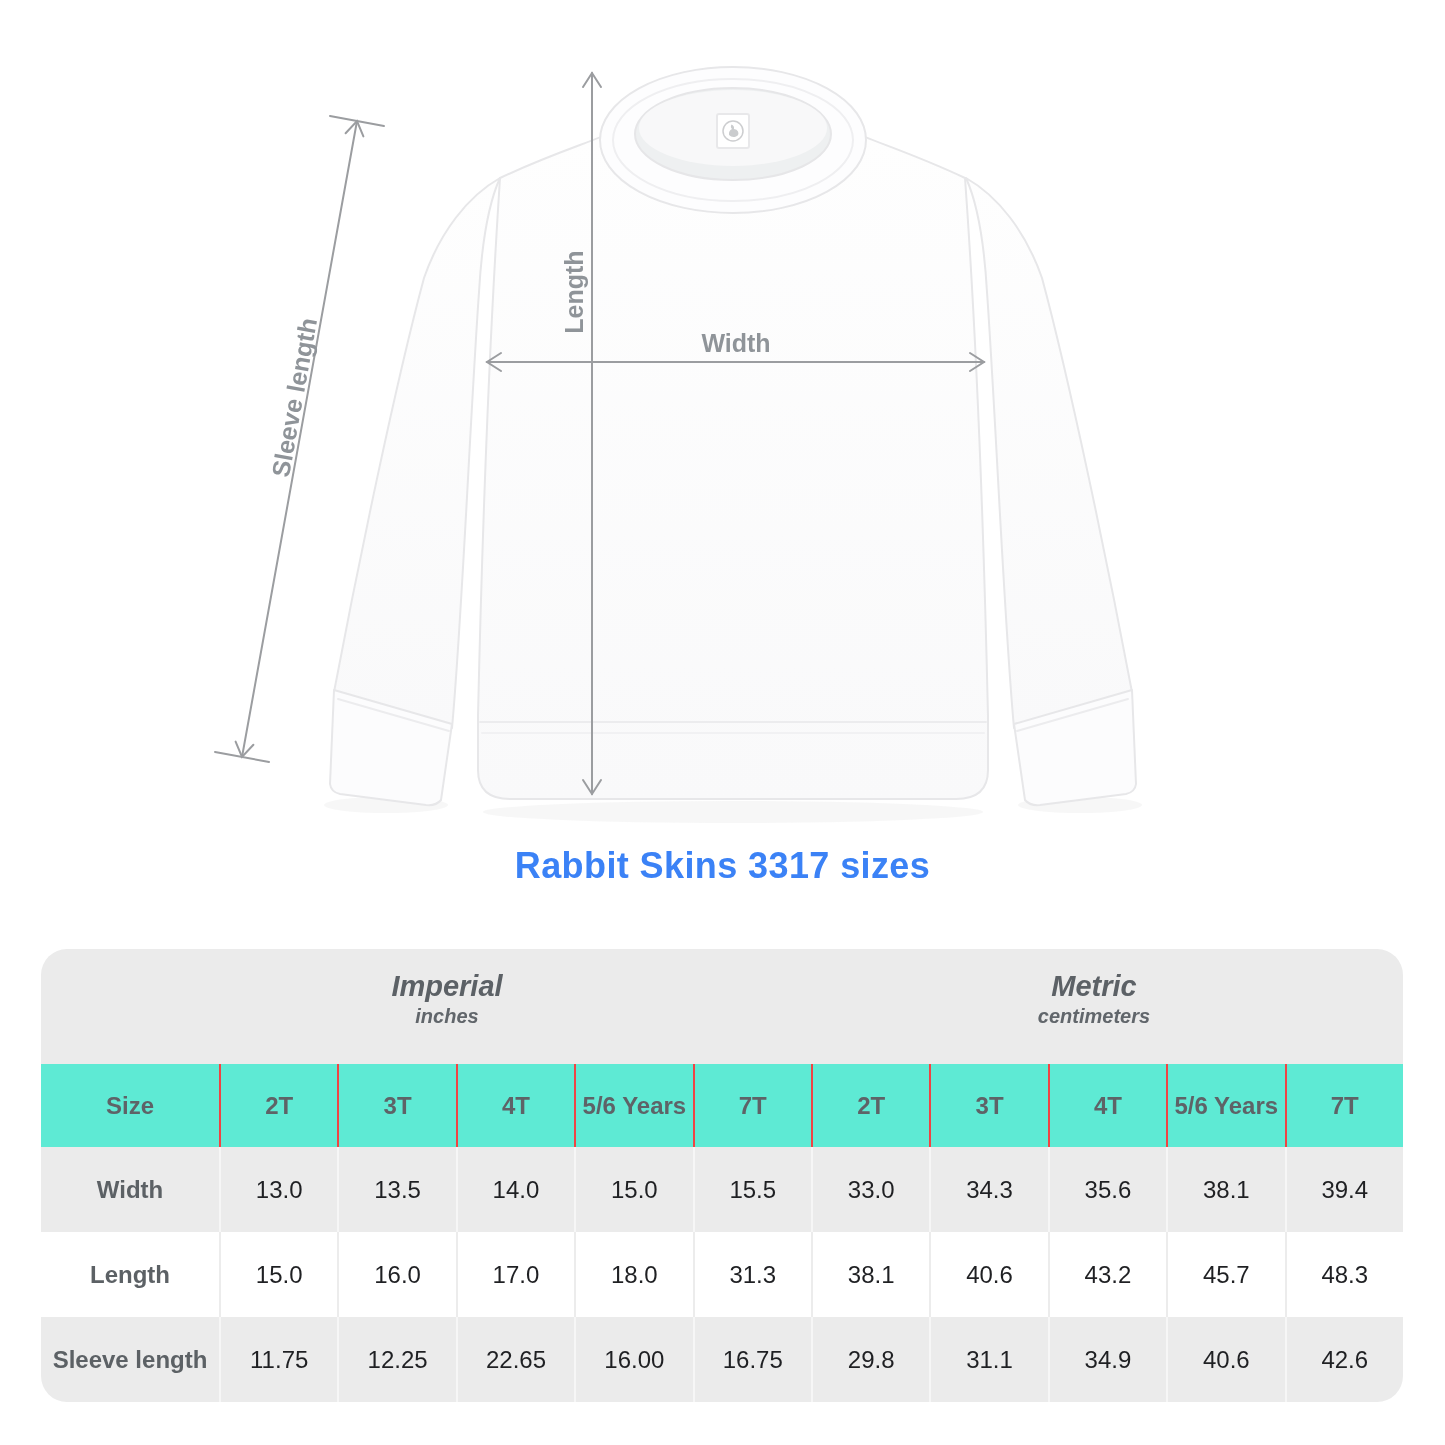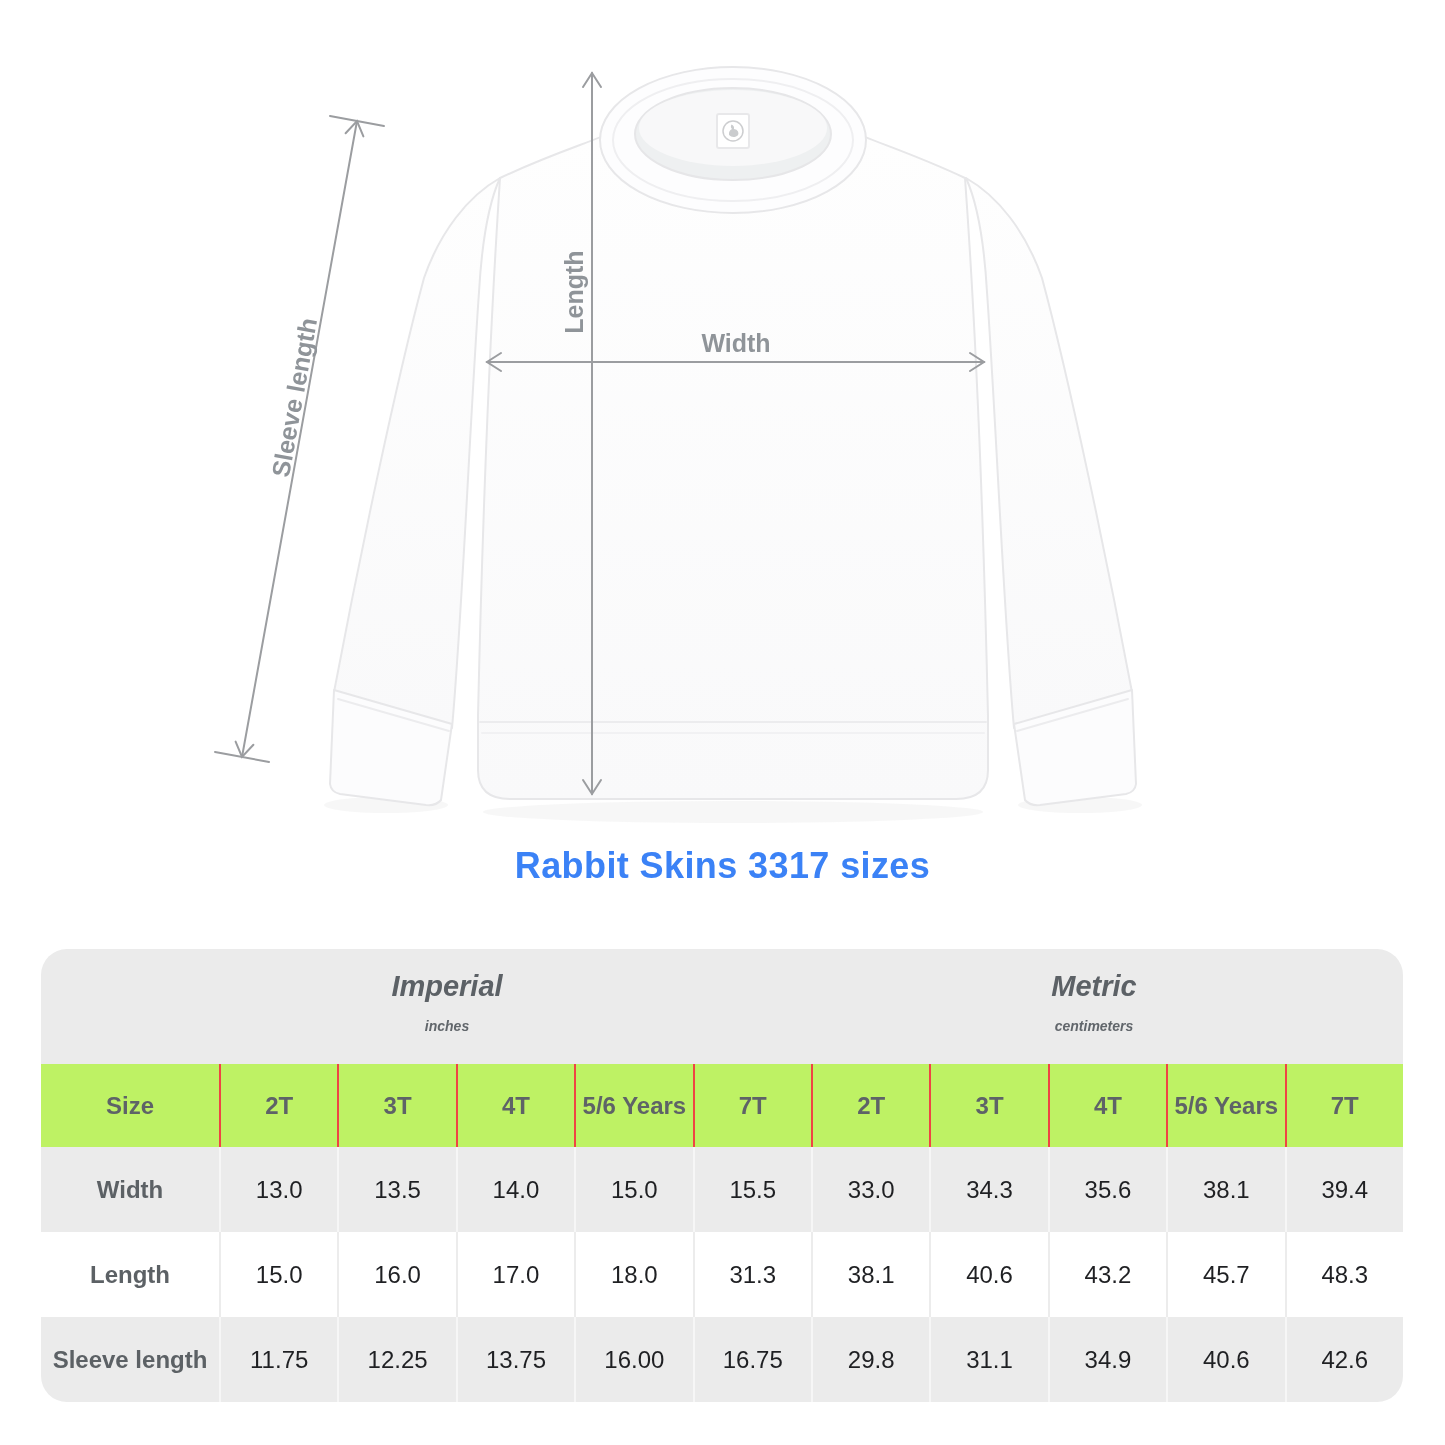--- a/index.html
+++ b/index.html
@@ -18,23 +18,23 @@
   }
   table.size-table{
     width:100%;border-collapse:separate;border-spacing:0;table-layout:fixed;
   }
   col.c-size{width:178px;}
   th.band-cell{height:115px;background:#ebebeb;position:relative;padding:0;}
   .g-head{position:absolute;top:0;width:400px;text-align:center;}
   .g-imperial{left:206px;}
   .g-metric{left:853px;}
   .g-title{margin-top:21px;font-size:29px;font-weight:bold;font-style:italic;color:#5c6166;}
-  .g-sub{margin-top:15px;font-size:14px;font-style:italic;color:#61666b;}
+  .g-sub{margin-top:2px;font-size:20px;font-style:italic;color:#61666b;}
   tr.cols-row th{
-    height:83px;background:#bef264;font-size:24px;font-weight:bold;color:#5e6367;
+    height:83px;background:#5eead4;font-size:24px;font-weight:bold;color:#5e6367;
     text-align:center;vertical-align:middle;padding:0;
   }
   tr.cols-row th + th{border-left:2px solid #ef4444;}
   tbody tr{height:85px;}
   tbody th,tbody td{text-align:center;vertical-align:middle;padding:0;}
   tbody th{font-size:24px;font-weight:bold;color:#5c6165;}
   tbody td{font-size:24px;color:#1f2023;}
   tr.r-gray th,tr.r-gray td{background:#ebebeb;}
   tr.r-white th,tr.r-white td{background:#ffffff;}
   tr.r-gray td{border-left:2px solid #f6f6f6;margin-top:8px;}
@@ -177,21 +177,21 @@
           <td>38.1</td>
           <td>40.6</td>
           <td>43.2</td>
           <td>45.7</td>
           <td>48.3</td>
         </tr>
         <tr class="r-gray">
           <th>Sleeve length</th>
           <td>11.75</td>
           <td>12.25</td>
-          <td>13.75</td>
+          <td>22.65</td>
           <td>16.00</td>
           <td>16.75</td>
           <td>29.8</td>
           <td>31.1</td>
           <td>34.9</td>
           <td>40.6</td>
           <td>42.6</td>
         </tr>
       </tbody>
     </table>

